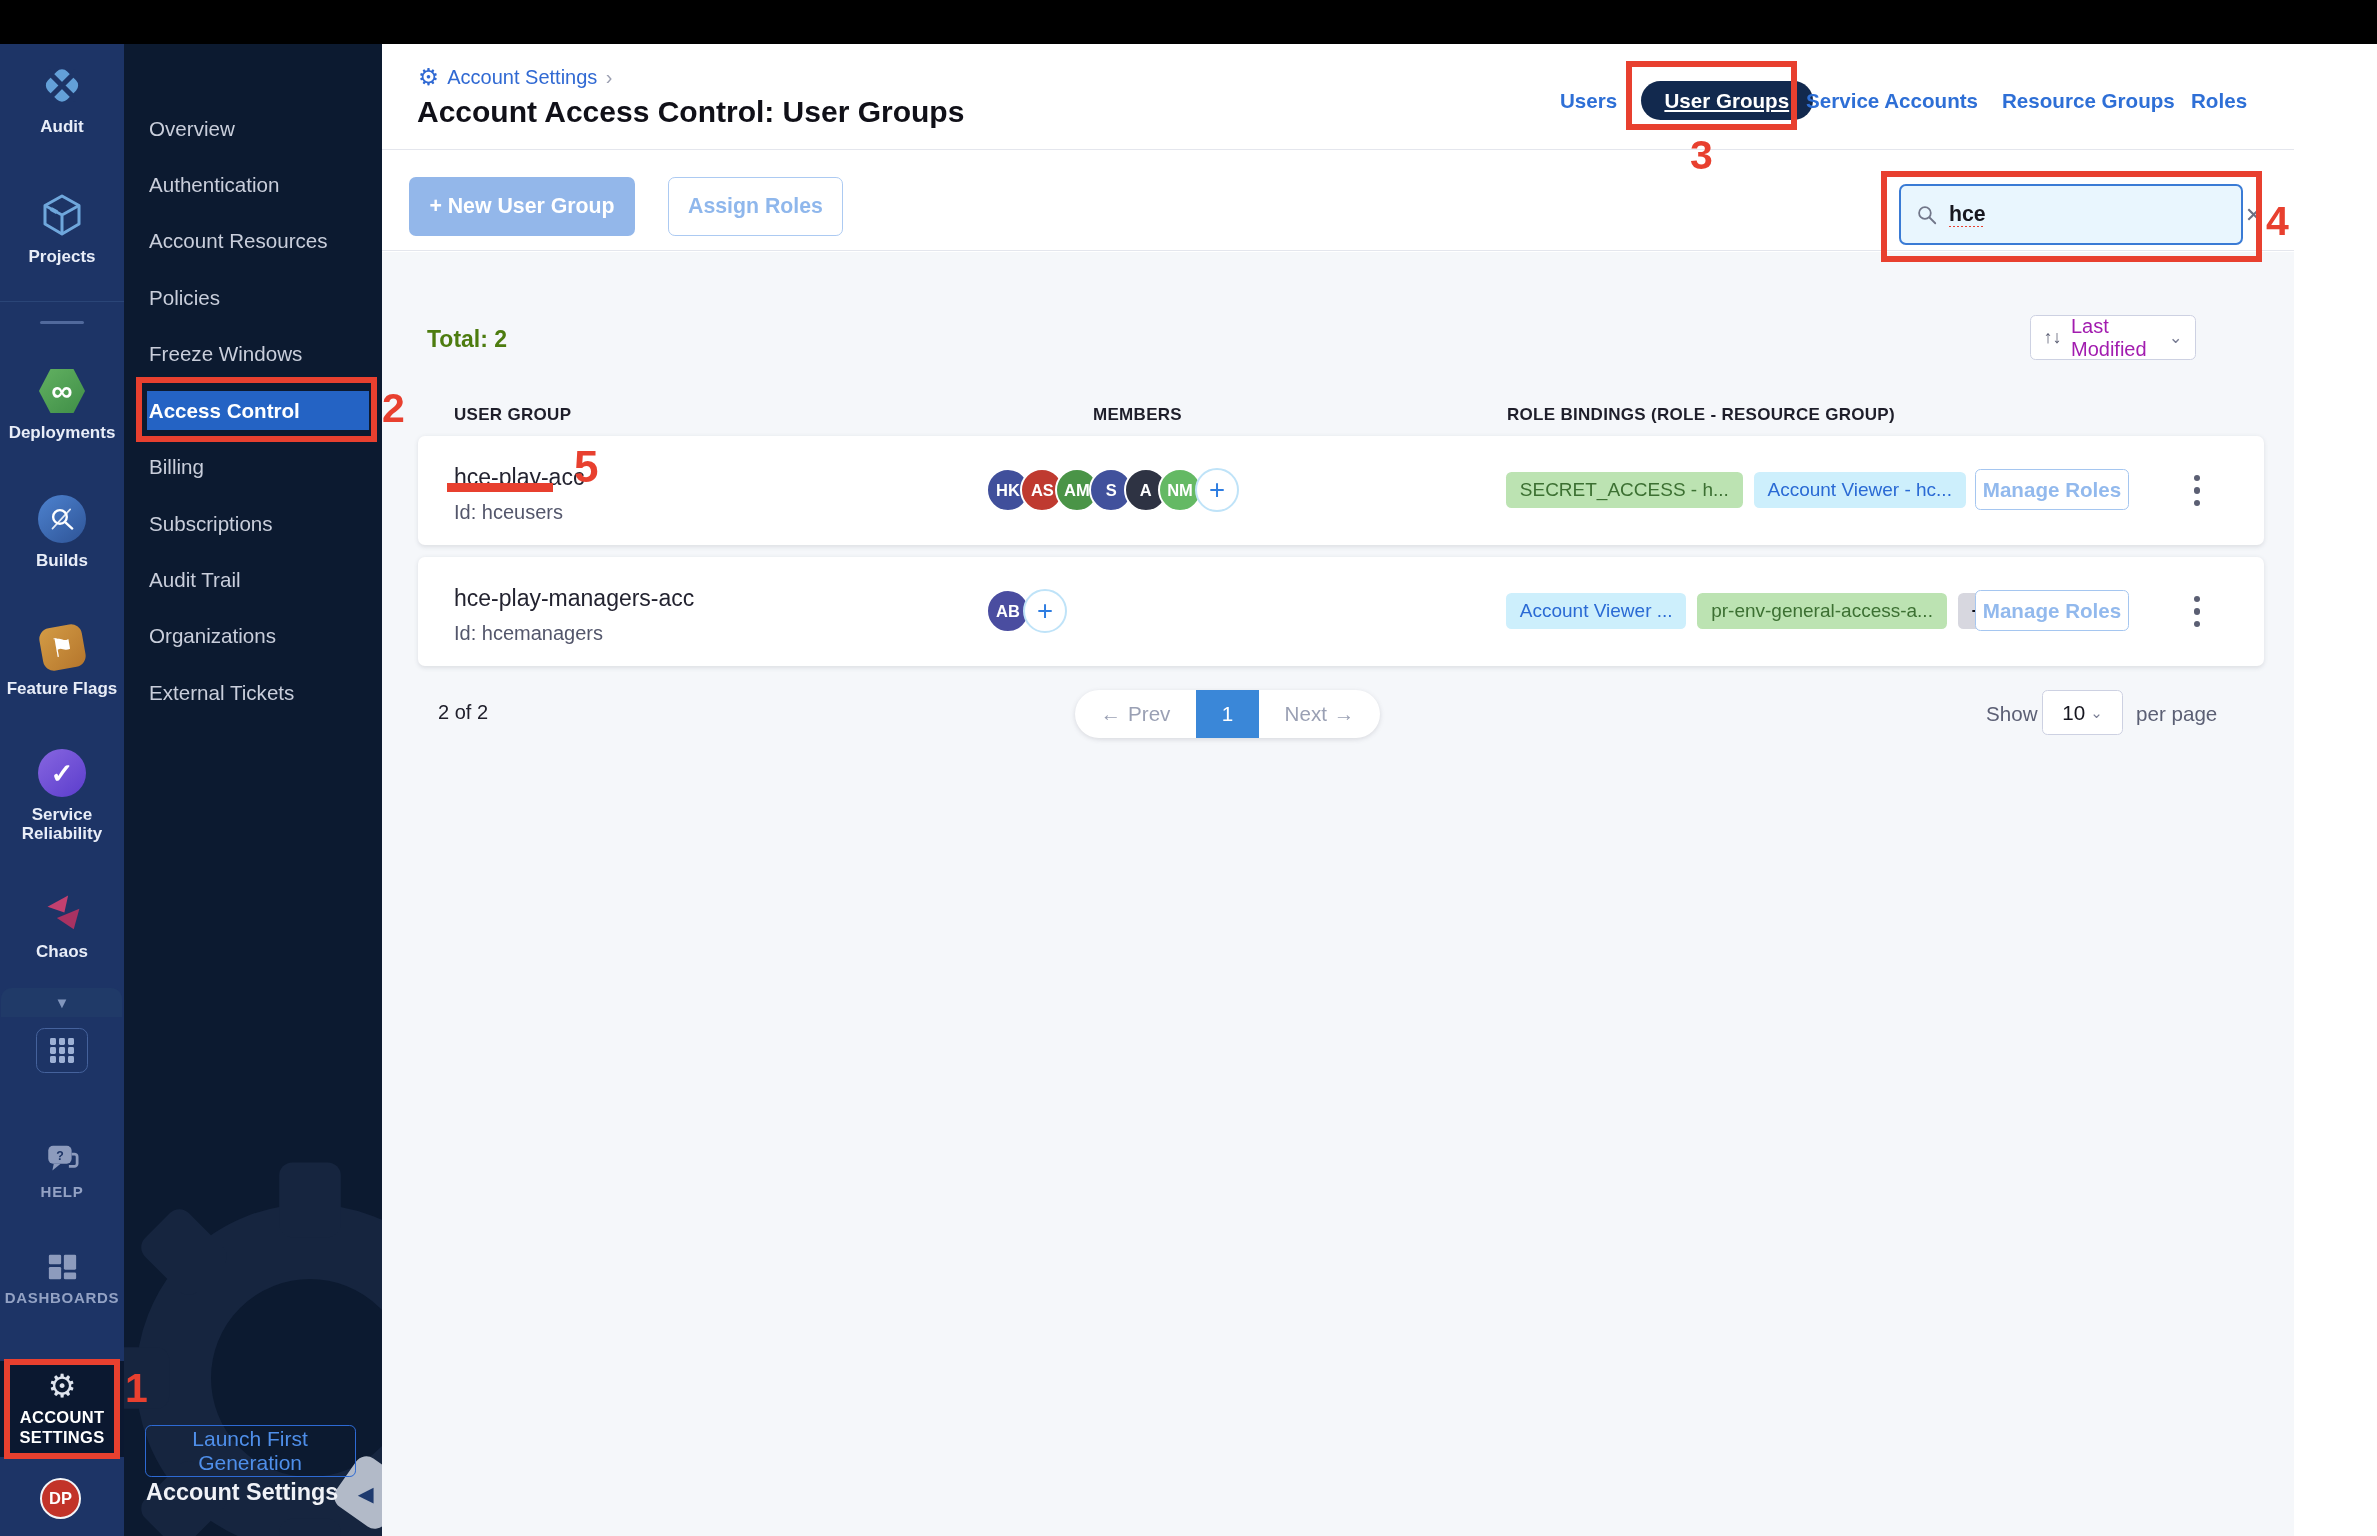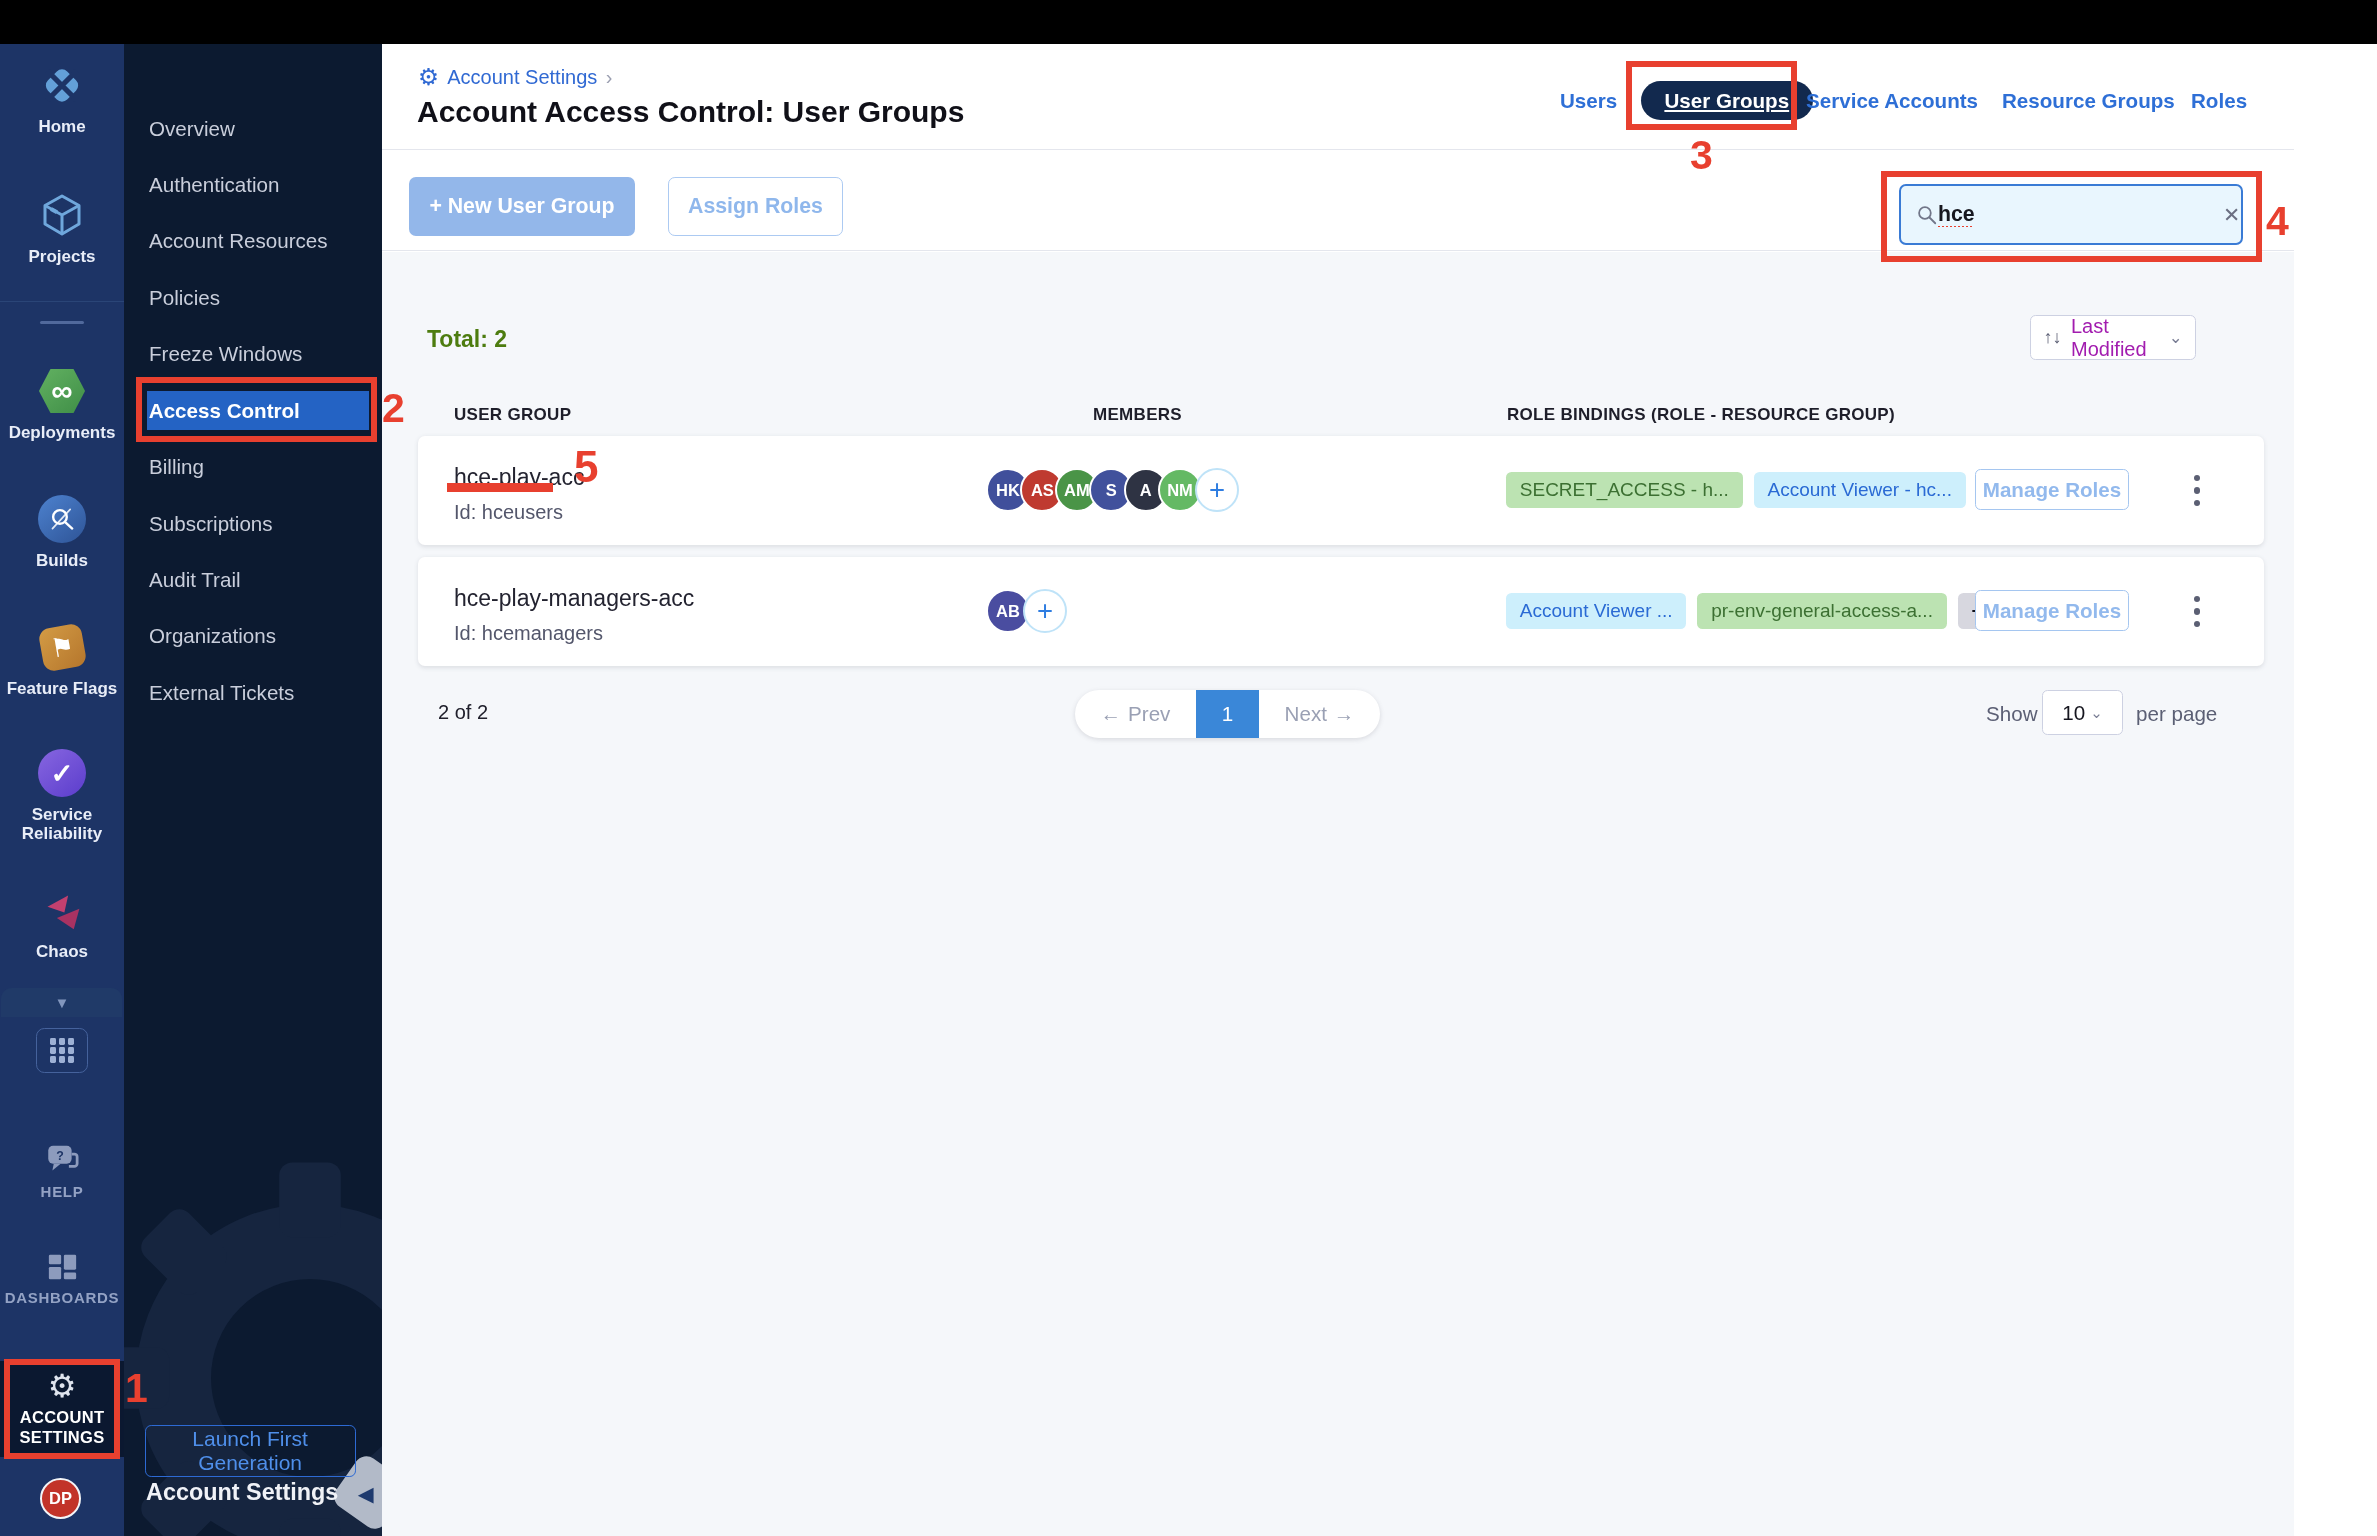--- a/index.html
+++ b/index.html
@@ -49,21 +49,21 @@
   .crumb { position:absolute; left:36px; top:22px; display:flex; align-items:center; gap:8.3px; }
   .crumb-gear { color:#3069d3; font-size:23.4px; line-height:1; }
   .crumb-link { color:#3069d3; font-size:20px; cursor:pointer; }
   .crumb-sep { color:#9a9eb0; font-size:20px; }
   .page-title { position:absolute; left:35px; top:51px; color:#101018; font-size:30px; font-weight:700; }
   .tab { position:absolute; top:37px; height:39px; display:flex; align-items:center; color:#2e6fd6; font-size:20.6px; font-weight:700; cursor:pointer; }
   .tab--pill { background:#12294e; color:#fff; border-radius:687px; padding:0 23.4px;text-decoration:underline; }
 
   .btn-primary { position:absolute; left:27px; top:133px; width:226px; height:59px; background:#93b7ea; border:none; border-radius:6.9px; color:#fff; font-size:21.3px; font-weight:700; cursor:pointer; }
   .btn-outline { position:absolute; left:286px; top:133px; width:175px; height:59px; background:#fff; border:1.4px solid #accaf2; border-radius:6.9px; color:#8fb7ec; font-size:21.3px; font-weight:700; cursor:pointer; }
-  .search-wrap { position:absolute; left:1517px; top:140px; width:344px; height:61px; background:#e9f6fe; border:2.1px solid #3a7bd5; border-radius:6.9px; display:flex; align-items:center; padding:0 15px; }
+  .search-wrap { position:absolute; left:1517px; top:140px; width:344px; height:61px; background:#e9f6fe; border:2.1px solid #3a7bd5; border-radius:6.9px; display:flex; align-items:center; padding:0 15px; gap:11px; }
   .search-input { flex:1; background:transparent; border:none; outline:none; font-family:"Liberation Sans",sans-serif; font-size:21.3px; font-weight:600; color:#17171f; text-decoration:underline dotted #e8402f 2.1px; text-underline-offset:4.8px; }
   .search-clear { color:#6b6f82; font-size:20.6px; cursor:pointer; }
 
   .body-area { position:absolute; left:0; top:208px; width:1912px; height:1285px; background:#f5f7fa; }
   .total-label { position:absolute; left:45px; top:74px; color:#4d7c0f; font-size:23px; font-weight:700; }
   .sort-box { position:absolute; left:1648px; top:63px; width:166px; height:45px; background:#fff; border:1.4px solid #cdd1e2; border-radius:5.5px; display:flex; align-items:center; padding:0 12.4px; gap:9.6px; cursor:pointer; }
   .sort-arrows { color:#5a5e73; font-size:18px; }
   .sort-label { flex:1; color:#a21caf; font-size:20px; }
   .sort-caret { color:#787c93; font-size:16.5px; }
   .col-hdr { position:absolute; top:153px; color:#1e1e2a; font-size:17px; font-weight:700; letter-spacing:0.3px; }
@@ -115,21 +115,21 @@
 
   <nav class="rail">
 
     <div class="rail-item" style="top:16.5px">
       <span class="icon-box">
         <svg width="51" height="51" viewBox="0 0 48 48">
           <rect x="11" y="11" width="26" height="26" rx="7" fill="#63a0d8" transform="rotate(45 24 24)"></rect>
           <path d="M24 4 L24 44 M4 24 L44 24" stroke="#1d3466" stroke-width="5" transform="rotate(45 24 24)"></path>
         </svg>
       </span>
-      <span class="rail-label">Home</span>
+      <span class="rail-label">Audit</span>
     </div>
 
     <div class="rail-item" style="top:146px">
       <span class="icon-box">
         <svg width="48" height="48" viewBox="0 0 48 48" fill="none" stroke="#6fa7dc" stroke-width="3" stroke-linejoin="round">
           <path d="M24 5 L41 14.5 V33 L24 43 L7 33 V14.5 Z"></path>
           <path d="M7 14.5 L24 24 L41 14.5 M24 24 V43"></path>
           <path d="M13 18 L19 21.3" stroke-width="4"></path>
         </svg>
       </span>

